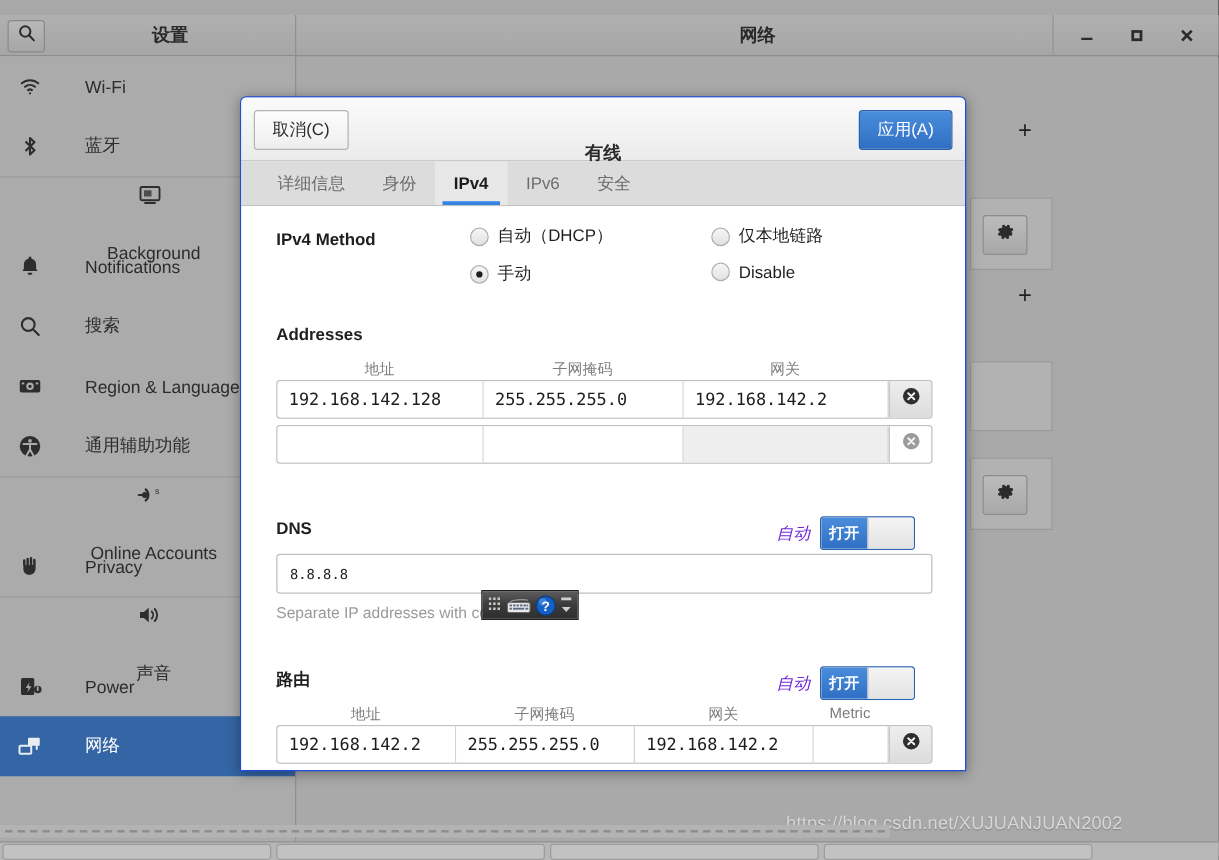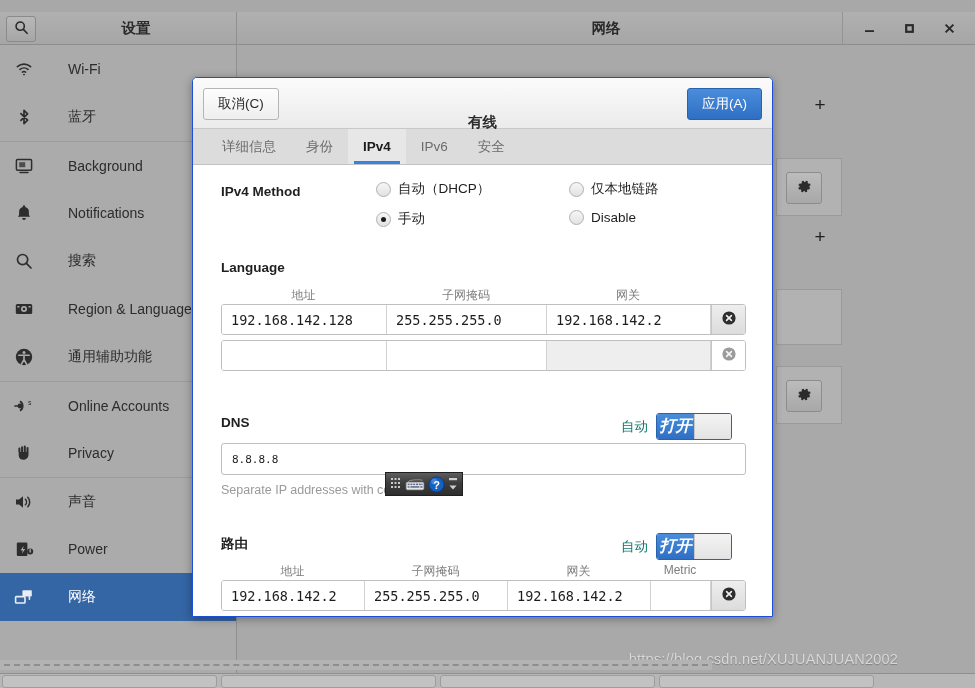--- a/index.html
+++ b/index.html
@@ -81,21 +81,21 @@
     font-size: 14px; color: #2c2c2c; gap: 24px;
   }
   .side-item .ico {
     width: 28px; height: 28px;
     display: flex; align-items: center; justify-content: center;
     margin-right: 6px;
     color: #2d2d2d;
     flex: 0 0 28px;
   }
   .side-item .lbl { white-space: nowrap; }
-  .side-item.sep { border-top: 1px solid #9c9c9c; }
+  .side-item.sep { border-top: 1px solid #9c9c9c; flex-direction: column; }
   .side-item.active {
     background: #3465a4;
     color: #ffffff;
   }
   .side-item.active .ico { color: #e9eef5; }
 
   
   .net-panel {
     position: absolute; left: 238px; top: 34px;
     width: 737px; height: 639px;
@@ -278,33 +278,33 @@
   .dns-hint {
     position: absolute; left: 28px; top: 318px;
     font-size: 12.5px; color: #9a9a9a;
   }
 
   .auto-toggle {
     position: absolute;
     display: flex; align-items: center;
   }
   .auto-toggle .auto-lbl {
-    font-size: 13.5px; color: #0f766e; margin-right: 8px;
+    font-size: 13.5px; color: #6d28d9; margin-right: 8px; font-style: italic;
   }
   .switch {
     width: 76px; height: 27px;
     border: 1px solid #2a62ad;
     border-radius: 3px;
     display: flex; overflow: hidden;
   }
   .switch .on {
     width: 38px;
     background: linear-gradient(to bottom, #4a8ddb, #2f6fc4);
-    color: #fff; font-size: 16px; font-weight: bold;
-    display: flex; align-items: center; justify-content: center; font-style: italic;
+    color: #fff; font-size: 12px; font-weight: bold;
+    display: flex; align-items: center; justify-content: center;
   }
   .switch .knob {
     width: 38px;
     background: linear-gradient(to bottom, #f4f4f4, #e3e3e3);
     border-left: 1px solid #c8c8c8;
   }
 
   
   #ime-bar {
     position: absolute;
@@ -585,21 +585,21 @@
           <div class="radio-opt" style="left:348px; top:0px;">
             <span class="radio"></span>
             <span>仅本地链路</span>
           </div>
           <div class="radio-opt" style="left:348px; top:30px;">
             <span class="radio"></span>
             <span>Disable</span>
           </div>
         </div>
 
-        <div class="sec-title addresses-title">Language</div>
+        <div class="sec-title addresses-title">Addresses</div>
         <div class="tbl" id="addresses-table" style="left:28px; top:122px; width:525px;">
             <div class="hdr">
               <span style="width: 165px;">地址</span>
               <span style="width: 160px;">子网掩码</span>
               <span style="width: 164px;">网关</span>
             </div>
             <div class="row">
               <div class="cell" style="width: 165px;">192.168.142.128</div>
               <div class="cell" style="width: 160px;">255.255.255.0</div>
               <div class="cell" style="width: 164px;">192.168.142.2</div>

